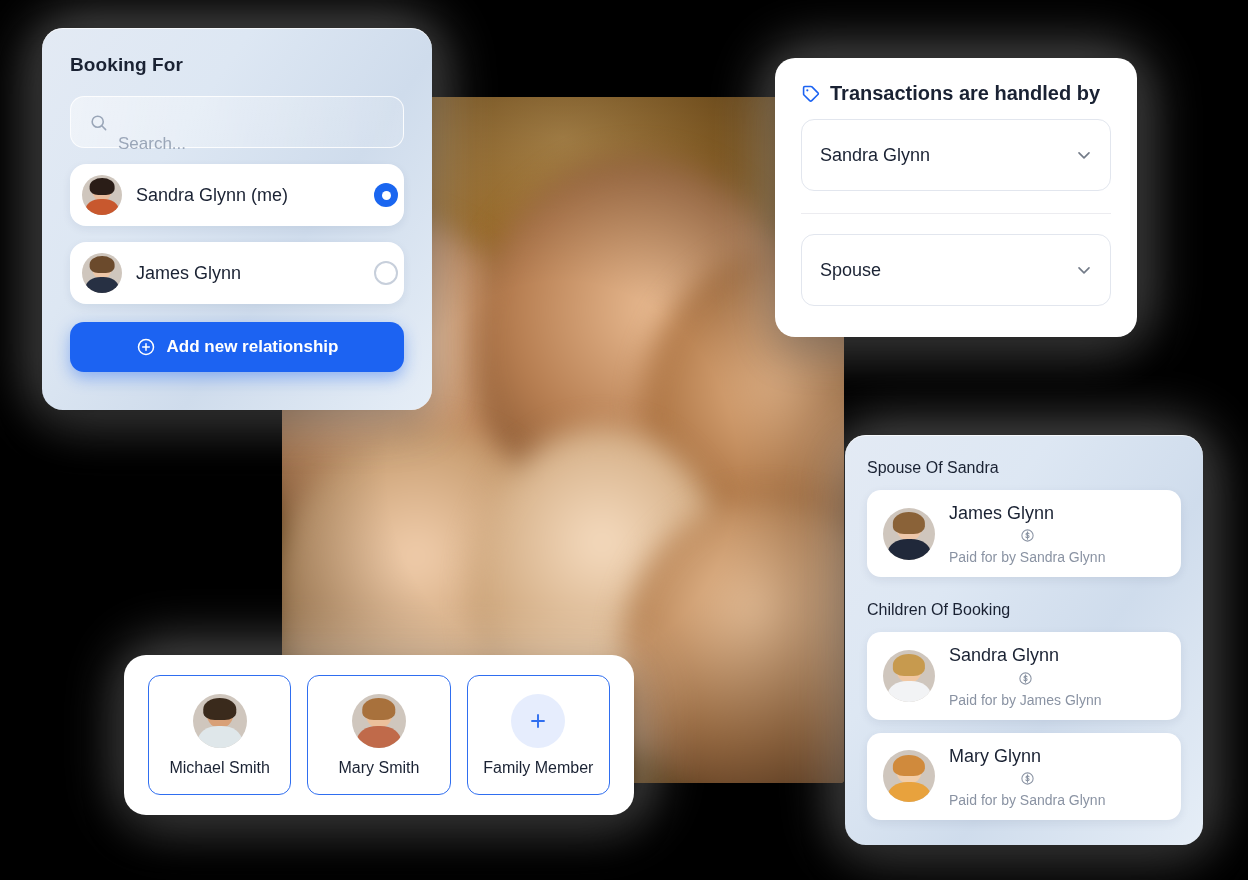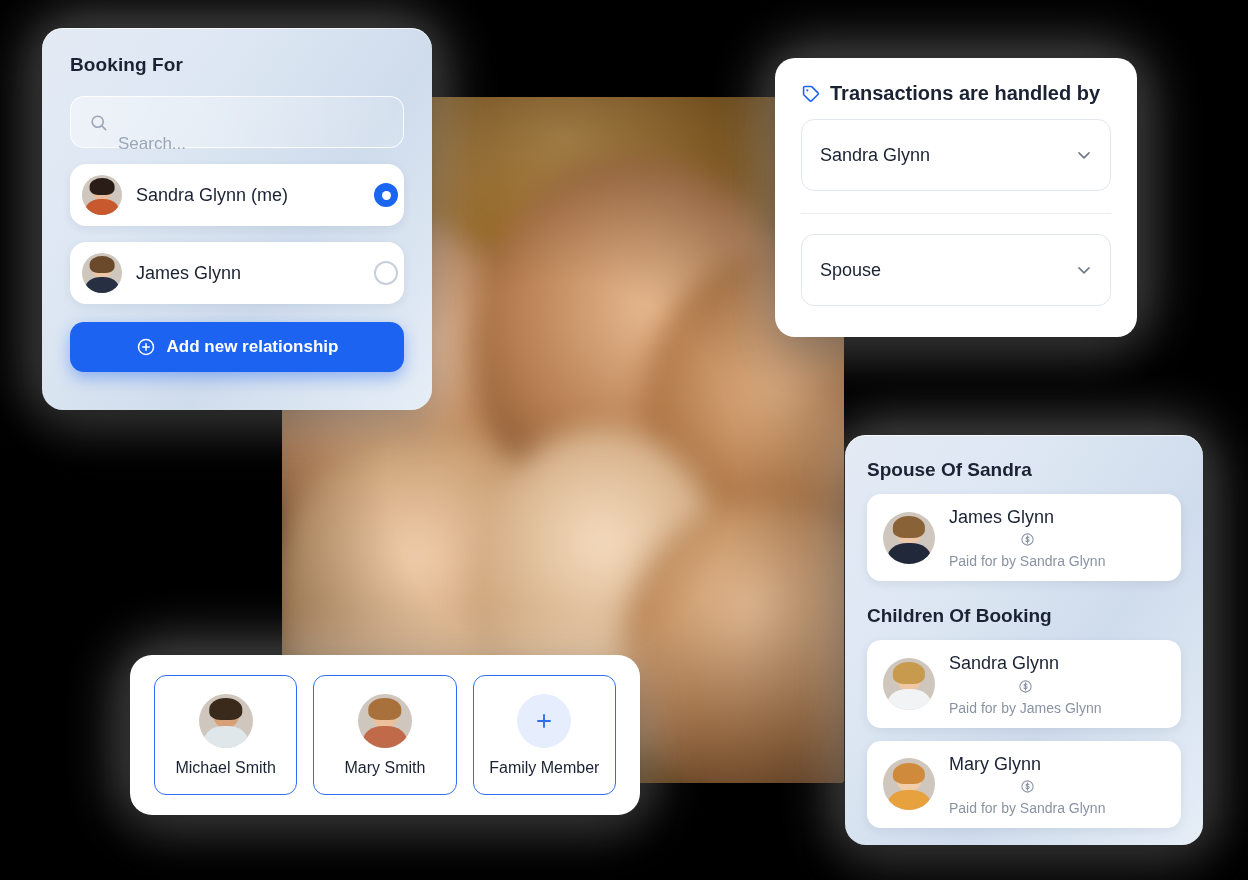--- a/index.html
+++ b/index.html
@@ -187,39 +187,39 @@
     border-radius: 13px;
     display: flex; align-items: center;
     padding: 0 16px 0 18px;
     background: #fff;
   }
   .select-box .val { flex: 1; font-size: 18px; color: #1a2233; }
   .divider { height: 1px; background: #ececf0; margin: 22px 0 20px; }
 
   
   #relationships-panel { left: 845px; top: 435px; width: 358px; height: 410px; padding: 24px 22px; }
-  .group-title { font-size: 19px; font-weight: 700; color: #1a2233; }
+  .group-title { font-size: 16px; font-weight: 400; color: #1a2233; }
   .rel-card {
     margin-top: 13px;
     background: #fff;
     border-radius: 14px;
     padding: 12px 16px;
     display: flex; align-items: center; gap: 14px;
     box-shadow: 0 3px 10px rgba(20,40,80,0.08);
   }
   .rel-card .avatar { width: 52px; height: 52px; flex: 0 0 52px; }
   .rel-name { font-size: 18px; color: #1a2233; line-height: 1.3; }
   .rel-sub {
     display: flex; align-items: center; gap: 6px;
     font-size: 14px; color: #8a93a3; margin-top: 3px; flex-direction: column;
   }
   .group-title.second { margin-top: 24px; display: block; }
 
   
-  #family-panel { left: 130px; top: 655px; width: 510px; height: 160px; border-radius: 22px;
+  #family-panel { left: 124px; top: 655px; width: 510px; height: 160px; border-radius: 22px;
                   padding: 20px 24px; display: flex; gap: 16px; }
   .member-card {
     flex: 1;
     border: 1.5px solid #2f6ef0;
     border-radius: 12px;
     background: #fff;
     display: flex; flex-direction: column; align-items: center; justify-content: center;
     gap: 11px;
   }
   .member-card .avatar { width: 54px; height: 54px; flex: 0 0 54px; }

